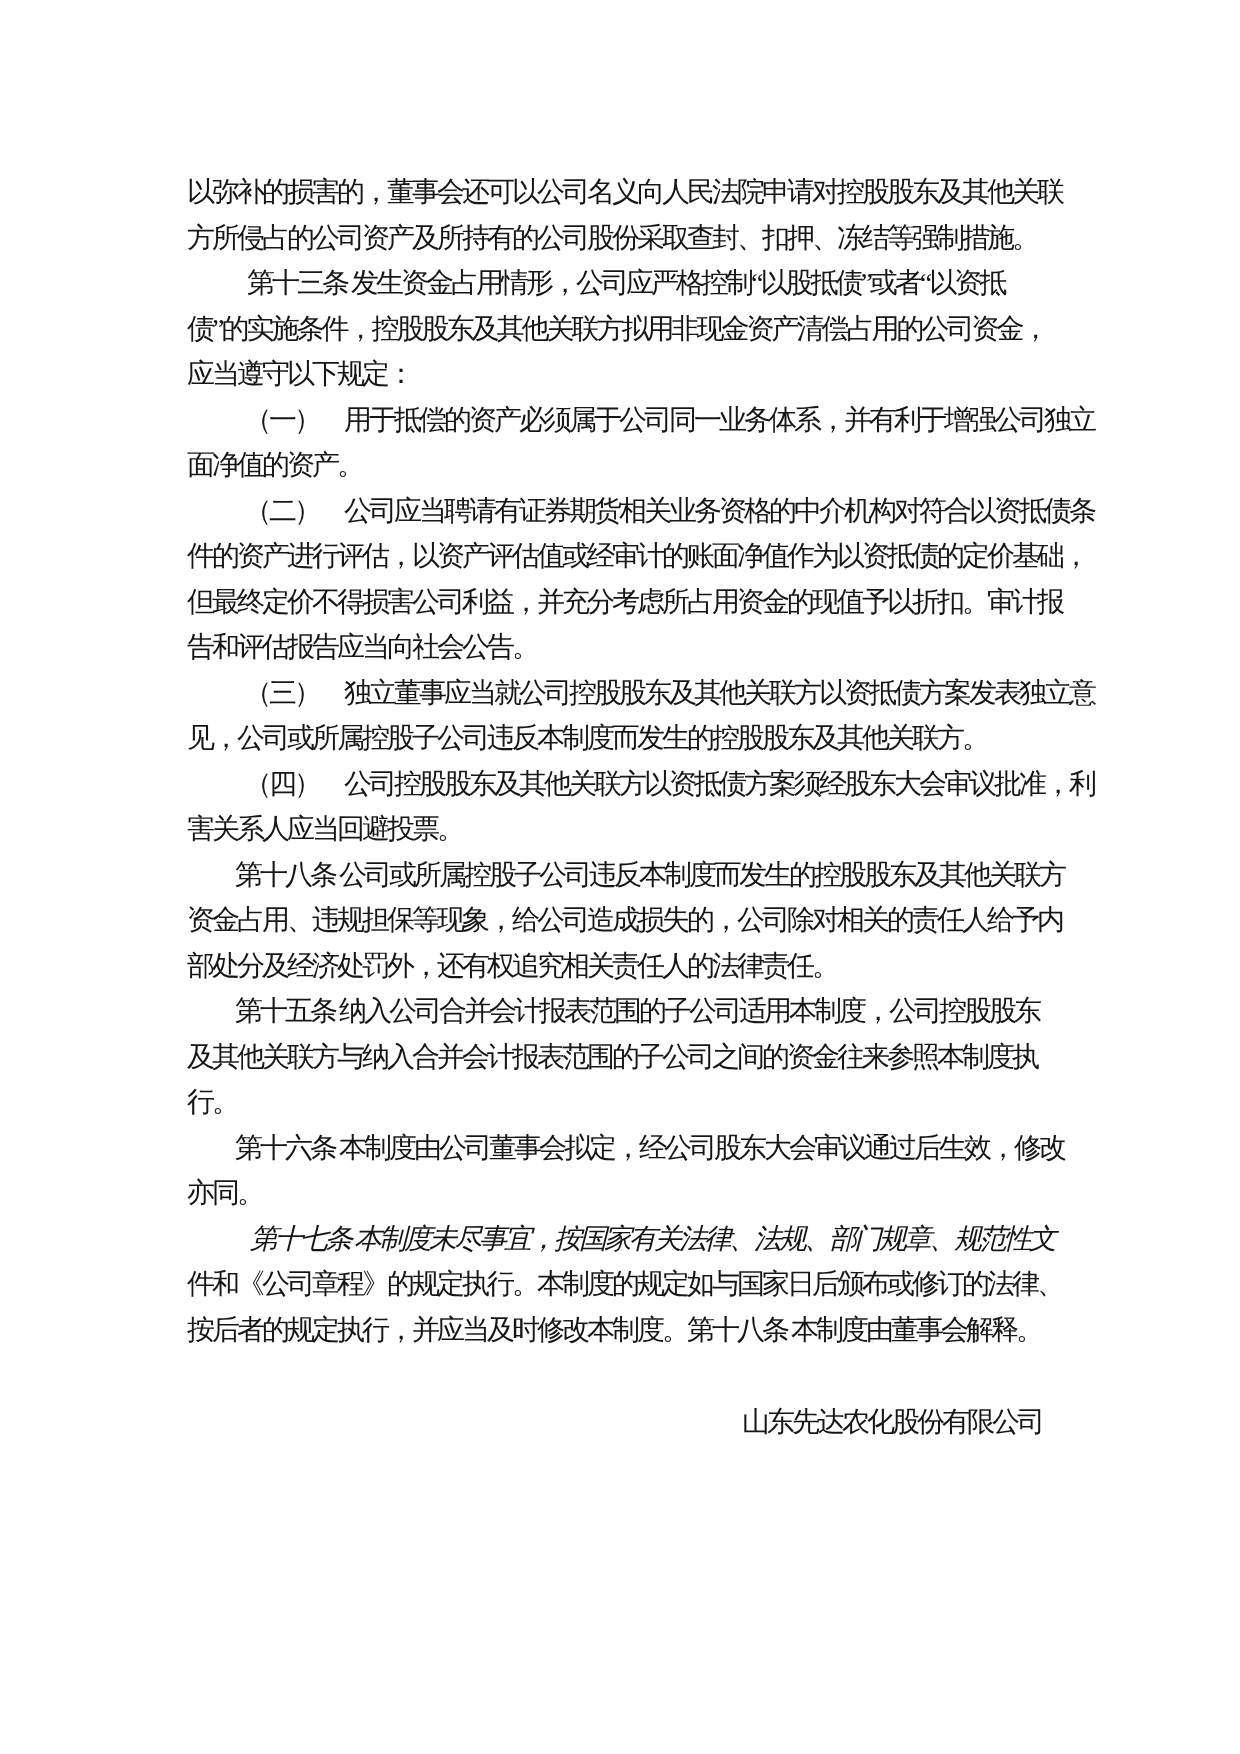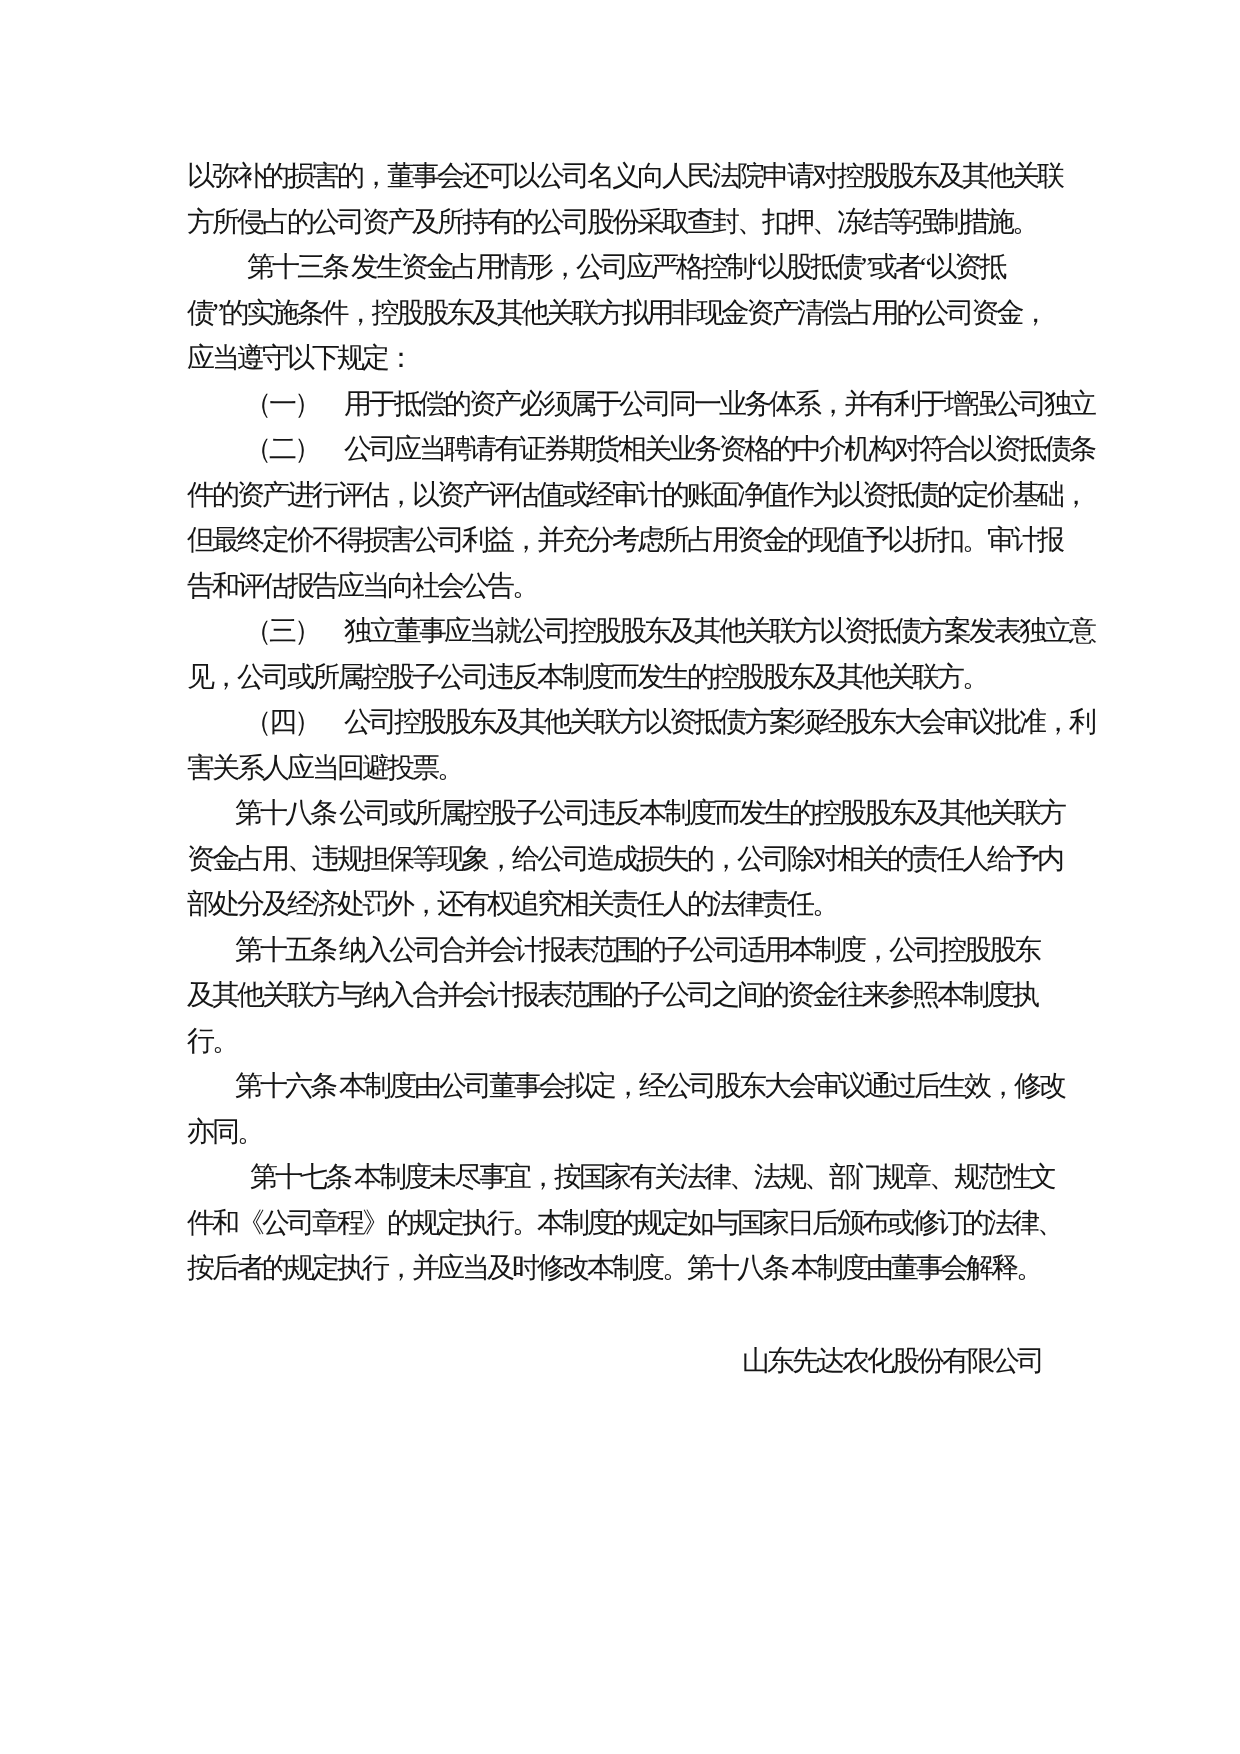--- a/index.html
+++ b/index.html
@@ -9,21 +9,21 @@
   }
   body {
     width: 1240px;
     height: 1754px;
     position: relative;
     overflow: hidden;
     font-family: "Liberation Serif", "DejaVu Serif", serif;
   }
   .page {
     position: absolute;
-    left: 0; top: 0;
+    left: 0; top: 16px;
     width: 1240px;
     height: 1383px;
     background: #ffffff;
   }
   .textblock {
     position: absolute;
     left: 187px;
     top: 153px;
     width: 880px;
     color: #161616;
@@ -32,37 +32,38 @@
   }
   .line {
     height: 45.5px;
     line-height: 45.5px;
     white-space: pre;
   }
   
   .ind-a { padding-left: 60px; }  
   .ind-b { padding-left: 57px; }  
   .ind-c { padding-left: 48px; }  
-  .ind-d { padding-left: 63px; }  
+  .ind-d { padding-left: 63px; font-style: italic; }  
   .sig-row {
     margin-top: 47px;
     padding-left: 555px;
   }
 </style>
 </head>
 <body>
 
 <div class="page">
   <div class="textblock">
     <div class="line">以弥补的损害的，董事会还可以公司名义向人民法院申请对控股股东及其他关联</div>
     <div class="line">方所侵占的公司资产及所持有的公司股份采取查封、扣押、冻结等强制措施。</div>
     <div class="line ind-a">第十三条 发生资金占用情形，公司应严格控制“以股抵债”或者“以资抵</div>
     <div class="line">债”的实施条件，控股股东及其他关联方拟用非现金资产清偿占用的公司资金，</div>
     <div class="line">应当遵守以下规定：</div>
     <div class="line ind-b">（一）　用于抵偿的资产必须属于公司同一业务体系，并有利于增强公司独立</div>
+    <div class="line">面净值的资产。</div>
     <div class="line ind-b">（二）　公司应当聘请有证券期货相关业务资格的中介机构对符合以资抵债条</div>
     <div class="line">件的资产进行评估，以资产评估值或经审计的账面净值作为以资抵债的定价基础，</div>
     <div class="line">但最终定价不得损害公司利益，并充分考虑所占用资金的现值予以折扣。审计报</div>
     <div class="line">告和评估报告应当向社会公告。</div>
     <div class="line ind-b">（三）　独立董事应当就公司控股股东及其他关联方以资抵债方案发表独立意</div>
     <div class="line">见，公司或所属控股子公司违反本制度而发生的控股股东及其他关联方。</div>
     <div class="line ind-b">（四）　公司控股股东及其他关联方以资抵债方案须经股东大会审议批准，利</div>
     <div class="line">害关系人应当回避投票。</div>
     <div class="line ind-c">第十八条 公司或所属控股子公司违反本制度而发生的控股股东及其他关联方</div>
     <div class="line">资金占用、违规担保等现象，给公司造成损失的，公司除对相关的责任人给予内</div>

